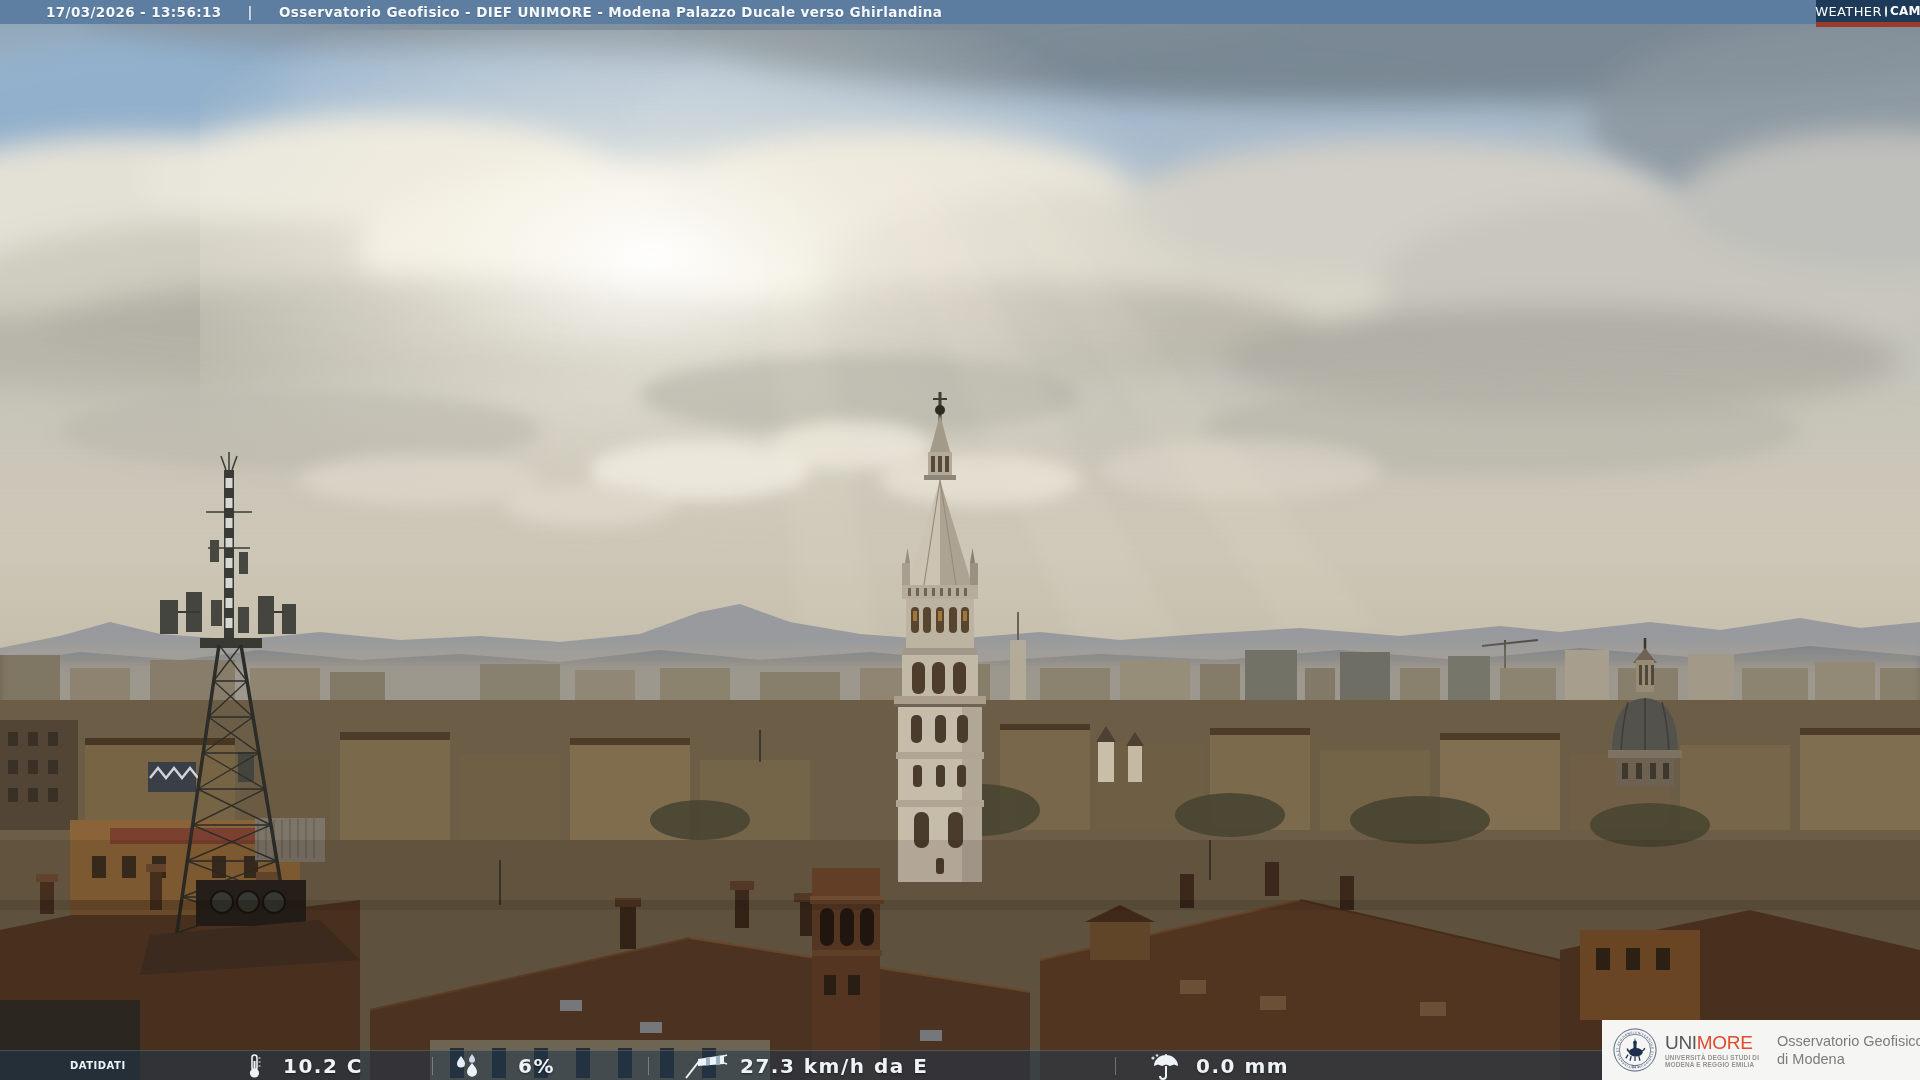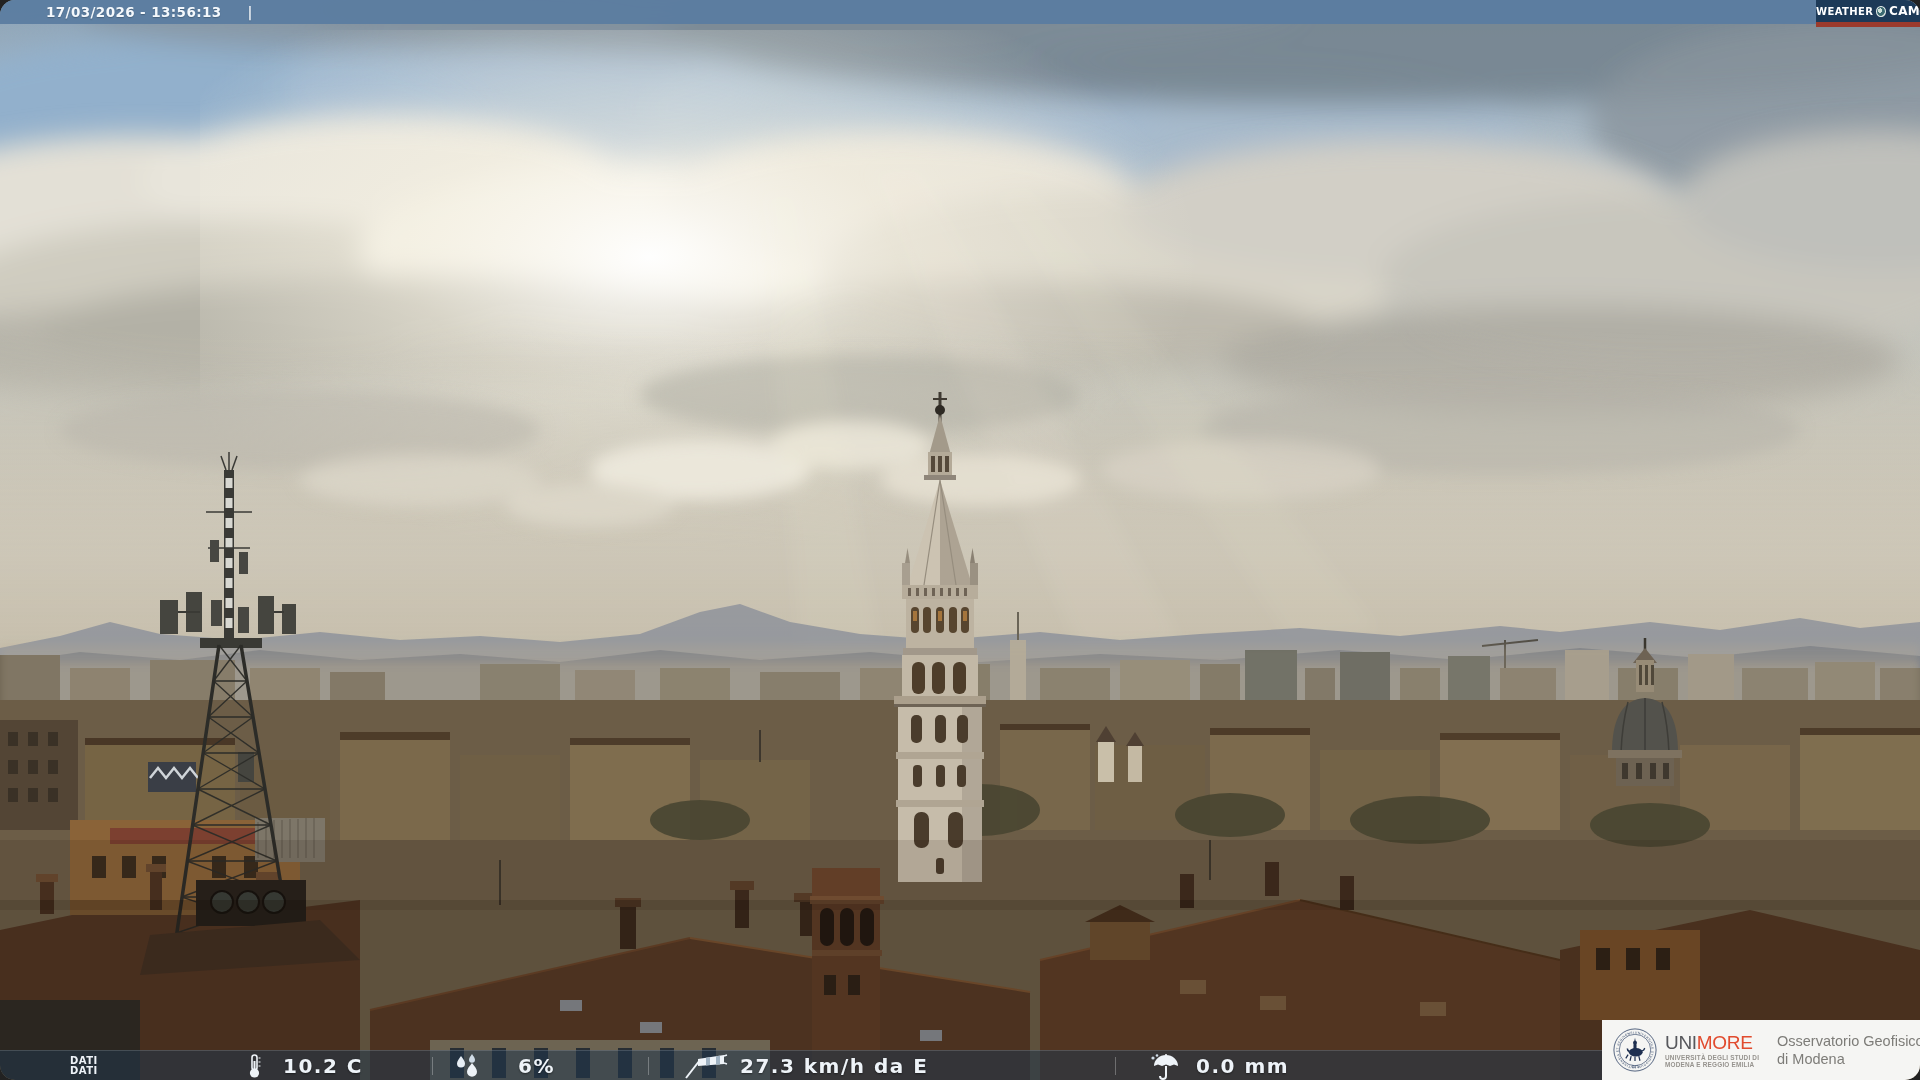--- a/index.html
+++ b/index.html
@@ -1,45 +1,45 @@
 <!DOCTYPE html>
 <html><head>
 <meta charset="utf-8">
 <style>
   html,body{margin:0;padding:0;background:#222;}
   #stage{position:relative;width:1920px;height:1080px;overflow:hidden;
-         font-family:"DejaVu Sans","Liberation Sans",sans-serif;border-radius:15px;}
+         font-family:"DejaVu Sans","Liberation Sans",sans-serif;}
   #scene{position:absolute;inset:0;display:block;}
 
   
   .topbar{position:absolute;left:0;top:0;width:1920px;height:24px;
           background:rgba(90,124,160,0.94);
           display:flex;align-items:center;color:#f4f8fc;
           font-size:13.5px;font-weight:bold;letter-spacing:.4px;
           text-shadow:0 1px 1px rgba(30,45,60,.35);}
   .topbar .dt{margin-left:46px;white-space:nowrap;}
   .topbar .sep{margin:0 26px;font-weight:bold;opacity:.95;}
   .topbar .ttl{white-space:nowrap;}
 
   
   .wcam{position:absolute;right:0;top:0;width:104px;height:27px;
         background:#1d3a58;border-bottom:5px solid #9c3a2c;box-sizing:border-box;
         display:flex;align-items:center;justify-content:center;gap:3px;color:#fff;}
-  .wcam .w{font-size:10px;font-weight:bold;letter-spacing:.4px;}
+  .wcam .w{font-size:13px;font-weight:normal;letter-spacing:.4px;}
   .wcam .globe{width:11px;height:11px;border-radius:50%;
         background:radial-gradient(circle at 40% 40%, #cfe0da 0 30%, #3d6b72 31% 70%, #9fb3b0 71%);
         border:1px solid #e8efec;box-sizing:border-box;}
   .wcam .c{font-size:12px;font-weight:bold;letter-spacing:.3px;}
 
   
   .wbar{position:absolute;left:0;top:1050px;width:1920px;height:30px;
         background:rgba(33,54,76,0.55);border-top:1px solid rgba(255,255,255,0.15);
         color:#eef3f8;font-weight:bold;}
   .wbar .grp{position:absolute;top:0;height:30px;display:flex;align-items:center;}
-  .wbar .dati{left:70px;flex-direction:column;justify-content:center;line-height:10px;
+  .wbar .dati{left:70px;flex-direction:row;justify-content:center;line-height:10px;
               font-size:10px;letter-spacing:.5px;text-align:center;}
   .wbar .val{font-size:20px;letter-spacing:1.5px;text-shadow:0 1px 2px rgba(0,0,0,.45);white-space:nowrap;}
   .wbar .vsep{position:absolute;top:6px;width:1px;height:18px;background:rgba(255,255,255,.28);}
   .wbar svg{display:block;}
 
   
   .unibox{position:absolute;left:1602px;top:1020px;width:318px;height:60px;
           background:#f5f5f3;display:flex;align-items:center;box-sizing:border-box;
           padding:0 6px 0 10px;font-family:"Liberation Sans",sans-serif;}
   .seal{width:46px;height:46px;flex:0 0 auto;}
@@ -462,20 +462,21 @@
     <polygon points="150,935 320,920 360,960 140,975" fill="#4a3526"></polygon>
   </g>
 
   <rect x="0" y="900" width="1920" height="180" fill="#140d08" opacity=".28"></rect>
   <rect x="0" y="840" width="1920" height="70" fill="#1e140c" opacity=".12"></rect>
 </svg>
 
 <div class="topbar">
   <span class="dt">17/03/2026 - 13:56:13</span>
   <span class="sep">|</span>
+  <span class="ttl">Osservatorio Geofisico - DIEF UNIMORE - Modena Palazzo Ducale verso Ghirlandina</span>
 </div>
 
 <div class="wcam">
   <span class="w">WEATHER</span>
   <span class="globe"></span>
   <span class="c">CAM</span>
 </div>
 
 <div class="wbar">
   <div class="grp dati">

